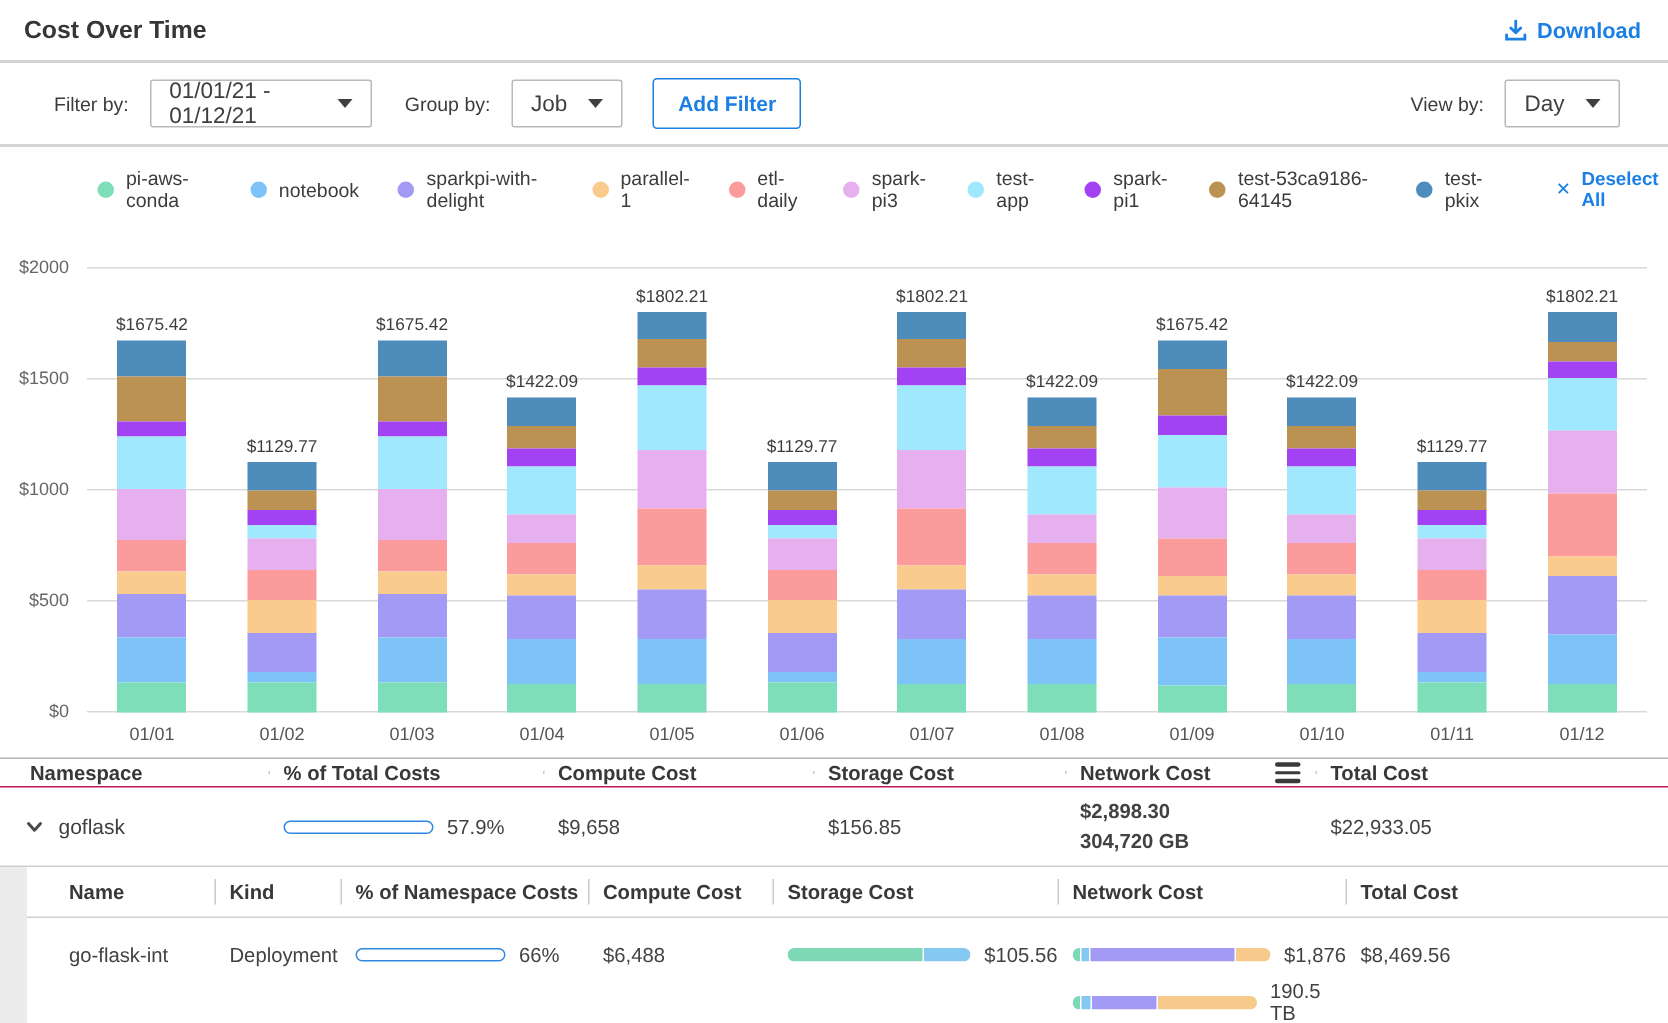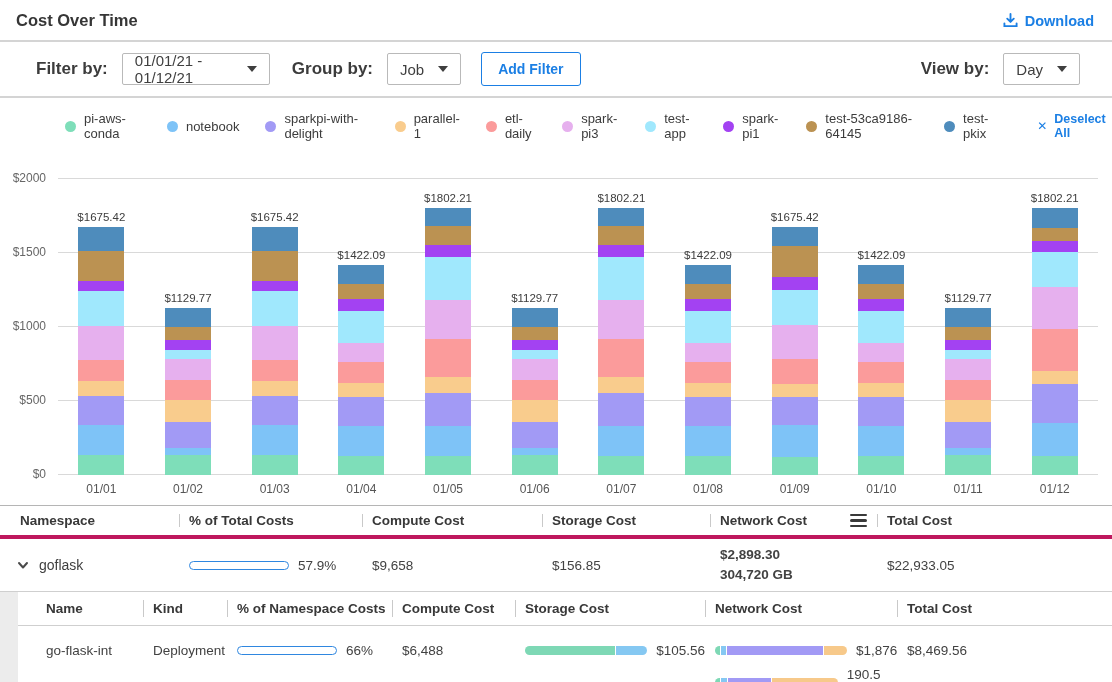--- a/index.html
+++ b/index.html
@@ -11,21 +11,21 @@
   .hdr { display:flex; justify-content:space-between; align-items:center;
     padding:11px 18px 10px 16px; border-bottom:2px solid #d4d4d4; }
   .hdr-title { font-size:16.5px; font-weight:bold; color:#363636; }
   .dl-btn { display:flex; align-items:center; gap:7px; color:#1b7fe4;
     font-size:14.5px; font-weight:bold; cursor:pointer; background:none; border:none;
     font-family:inherit; }
 
   
   .fbar { display:flex; align-items:center; padding:10px 32px 10px 36px;
     border-bottom:2px solid #d4d4d4; gap:14px; }
-  .flabel { font-size:17px; font-weight:bold; color:#3c3c3c; white-space:nowrap; }
+  .flabel { font-size:13px; font-weight:normal; color:#3c3c3c; white-space:nowrap; }
   .select { display:flex; align-items:center; justify-content:space-between;
     border:1px solid #b9b9b9; border-radius:2px; background:#fff; height:32px;
     padding:0 12px; font-size:15px; color:#3f3f3f; gap:14px; cursor:pointer; }
   .caret { width:0; height:0; border-left:5px solid transparent;
     border-right:5px solid transparent; border-top:6px solid #3f3f3f; }
   .add-filter { margin-left:6px; border:1px solid #1b7fe4; color:#1b7fe4;
     background:#fff; font-weight:bold; font-size:14px; border-radius:3px;
     height:34px; padding:0 16px; cursor:pointer; font-family:inherit; }
   .fspacer { flex:1; }
 
@@ -52,22 +52,22 @@
   .bar-stack { width:46px; display:flex; flex-direction:column; }
   .bar-seg { width:100%; }
   .xlabels { position:absolute; left:58px; right:14px; top:100%; display:flex;
     margin-top:7px; }
   .xlabels span { flex:1; text-align:center; font-size:12px; color:#555; }
 
   
   .tbl { margin-top:30px; }
   .grid-outer { display:grid; grid-template-columns:179px 183px 180px 168px 167px auto; }
   .grid-inner { display:grid; grid-template-columns:125px 84px 165px 123px 190px 192px auto; }
-  .th-row { border-top:1px solid #b5b5b5; border-bottom:4px solid #be185d;
-    align-items:center; height:34px; }
+  .th-row { border-top:1px solid #b5b5b5; border-bottom:1px solid #be185d;
+    align-items:center; height:20px; }
   .th { font-size:13.5px; font-weight:bold; color:#383838; padding-left:10px;
     position:relative; display:flex; align-items:center; height:100%; }
   .th:first-child { padding-left:20px; }
   .th + .th::before { content:""; position:absolute; left:0; top:8px; bottom:8px;
     width:1px; background:#c9c9c9; }
   .td { font-size:13.5px; color:#424242; padding-left:10px; display:flex;
     align-items:center; }
   .row-outer { height:53px; border-bottom:1px solid #cfcfcf; align-items:center; }
   .ns-cell { display:flex; align-items:center; gap:9px; padding-left:16px;
     font-size:14px; color:#3f3f3f; }

